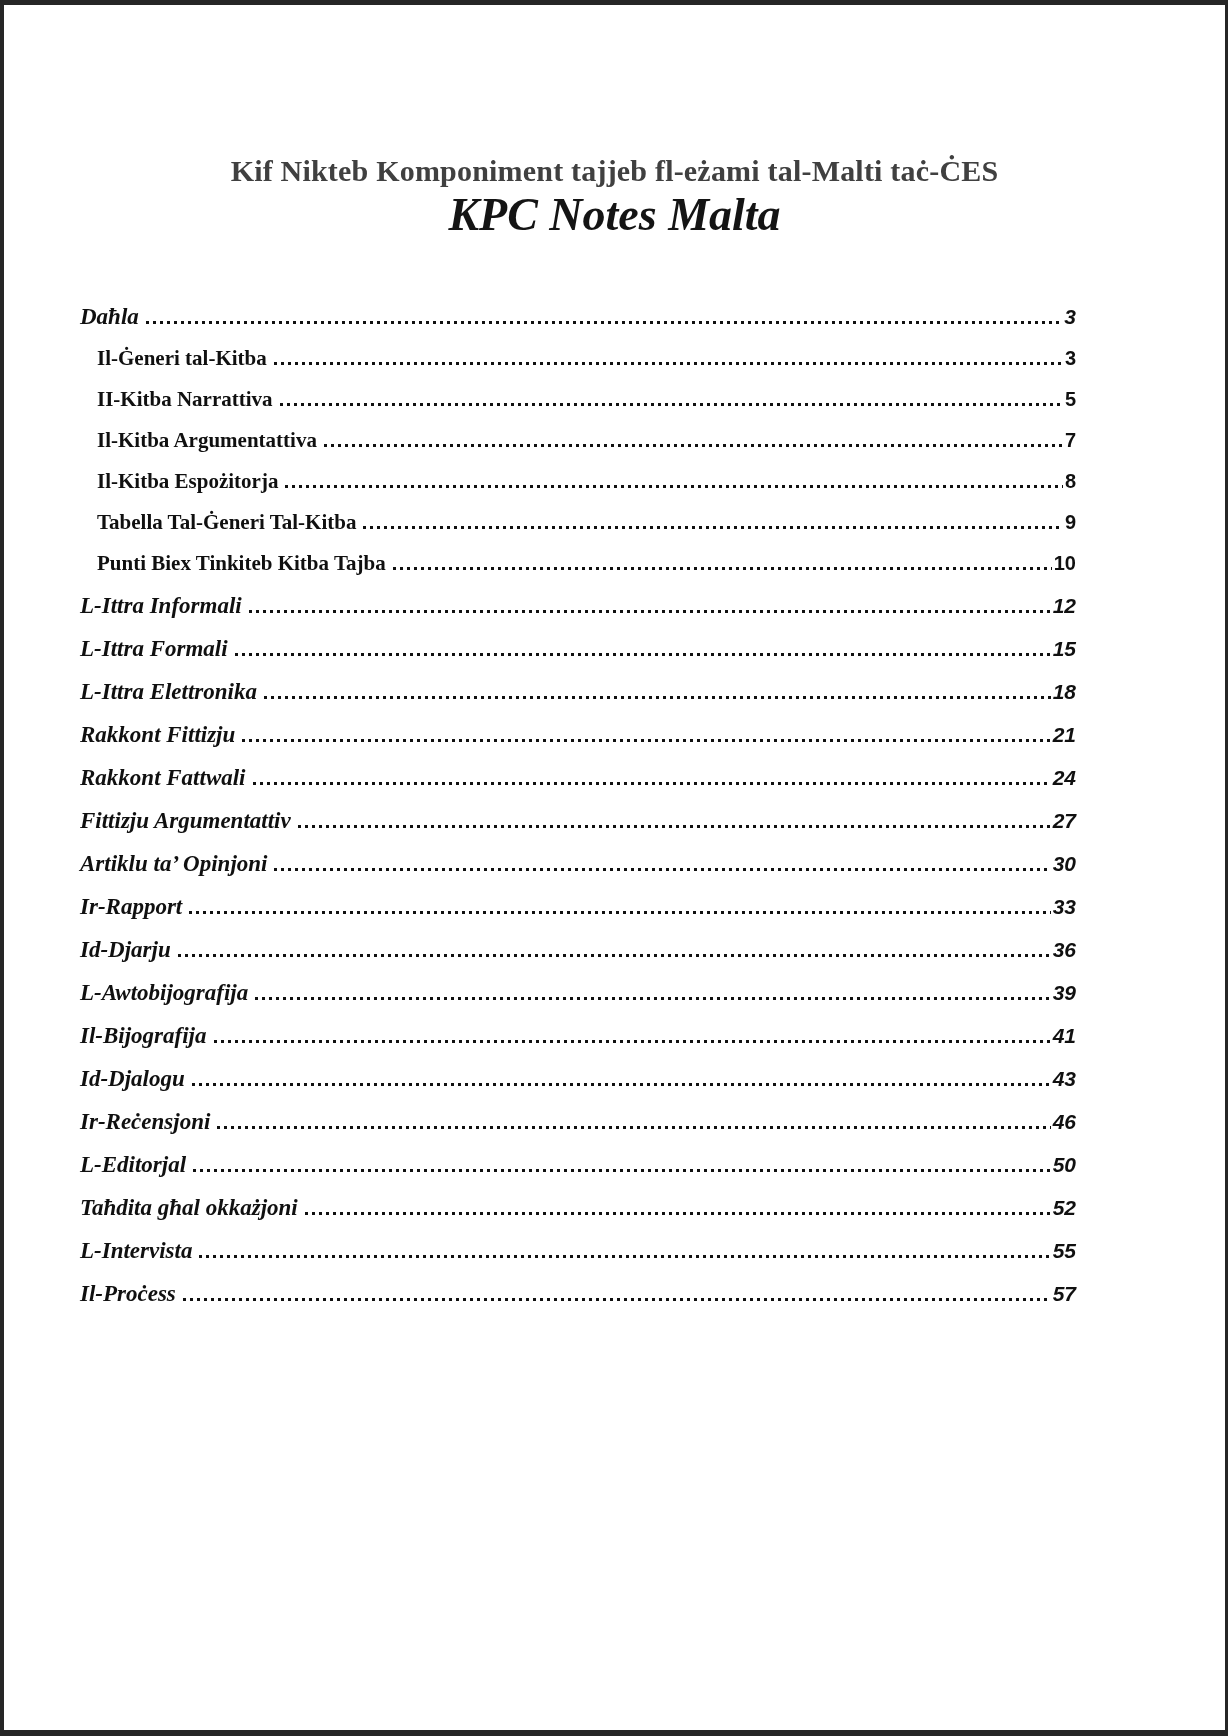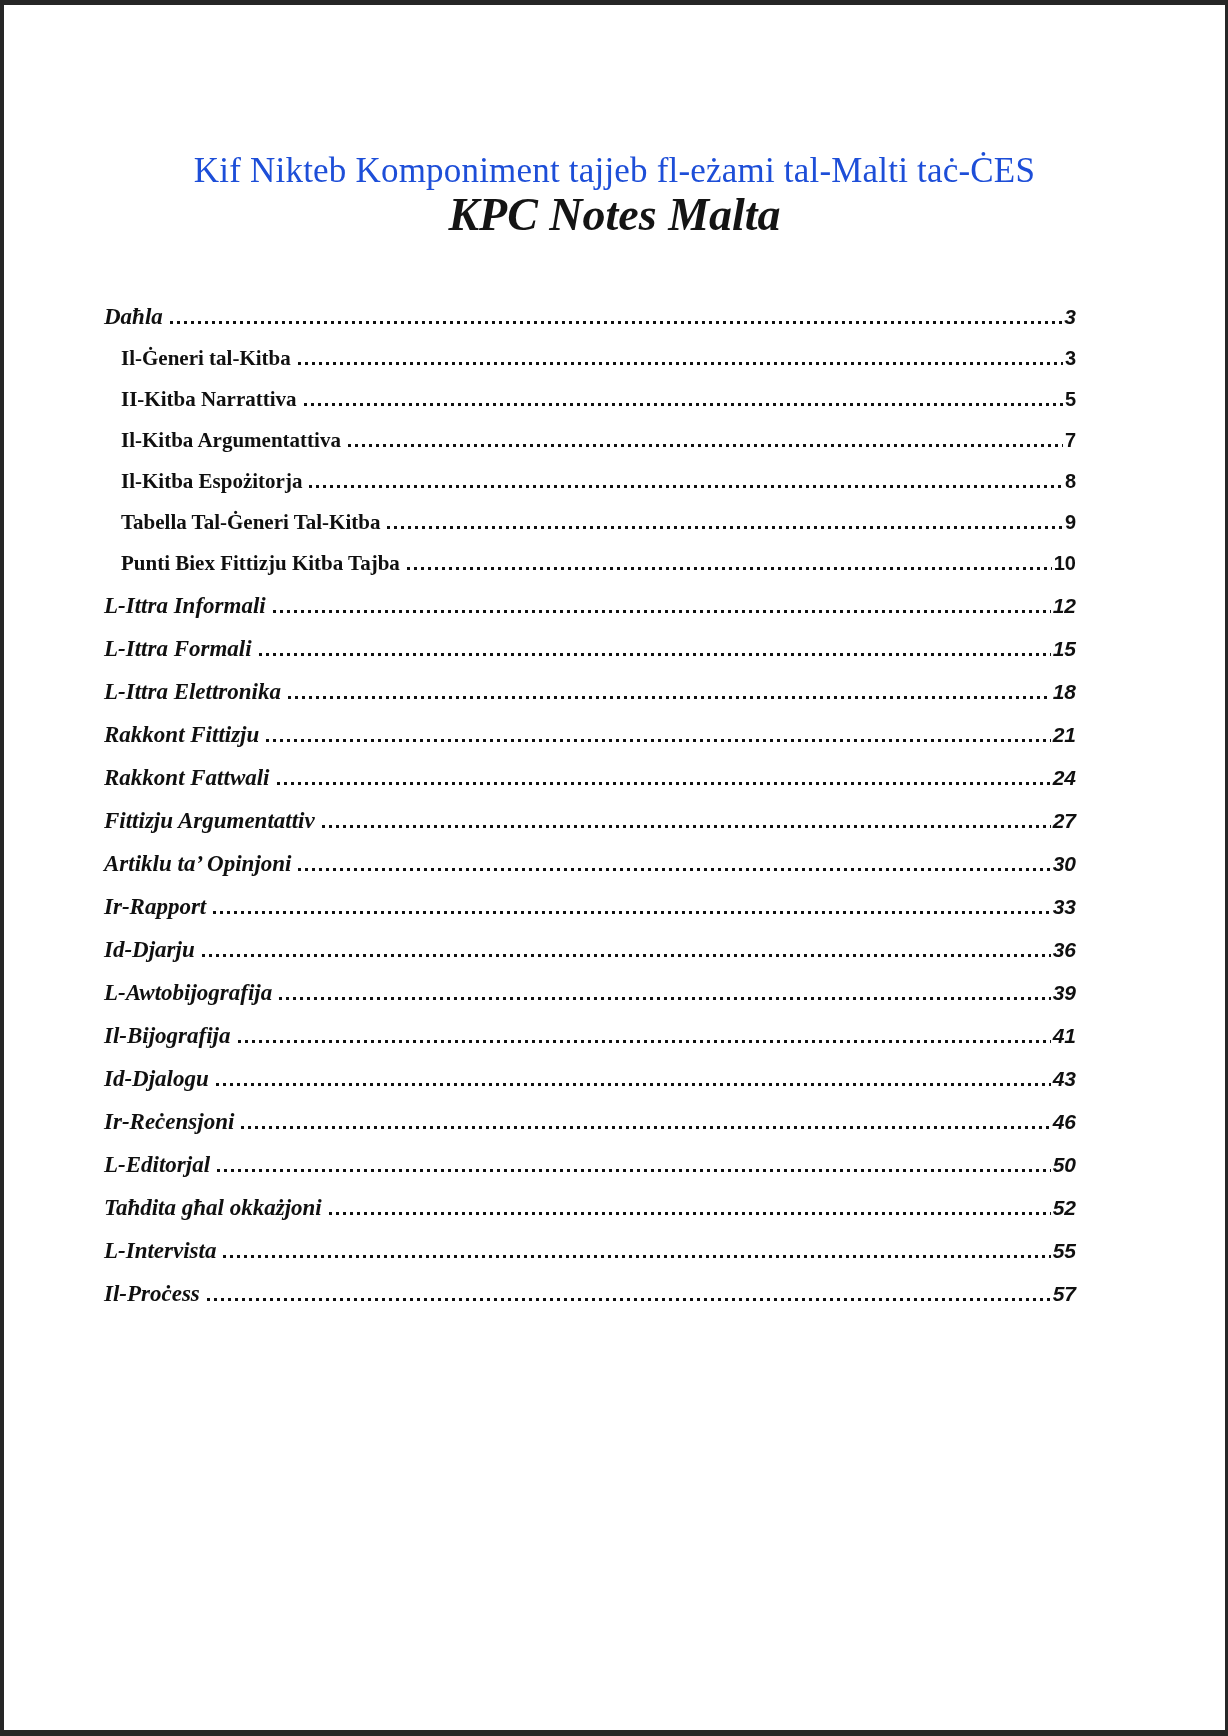--- a/index.html
+++ b/index.html
@@ -18,35 +18,35 @@
     width: 1221px;
     height: 1725px;
     background: #ffffff;
     color: #101010;
   }
   .doc-titles {
     padding-top: 144px;
     text-align: center;
   }
   .doc-title {
-    font-weight: normal;
-    font-size: 35px;
+    font-weight: bold;
+    font-size: 30px;
     line-height: 44px;
-    color: #1d4ed8;
+    color: #404040;
     letter-spacing: 0.2px;
   }
   .doc-subtitle {
     font-weight: bold;
     font-style: italic;
     font-size: 46px;
     line-height: 44px;
     color: #141414;
   }
   .toc {
-    margin: 58px 149px 0 100px;
+    margin: 58px 149px 0 76px;
   }
   .toc-row {
     display: flex;
     align-items: baseline;
   }
   .toc-row.lvl1 {
     height: 43px;
     font-weight: bold;
     font-style: italic;
     font-size: 23px;
@@ -121,21 +121,21 @@
     <span class="toc-label">Il-Kitba Espożitorja</span>
     <span class="toc-leader"></span>
     <span class="toc-page">8</span>
   </div>
       <div class="toc-row lvl2">
     <span class="toc-label">Tabella Tal-Ġeneri Tal-Kitba</span>
     <span class="toc-leader"></span>
     <span class="toc-page">9</span>
   </div>
       <div class="toc-row lvl2">
-    <span class="toc-label">Punti Biex Fittizju Kitba Tajba</span>
+    <span class="toc-label">Punti Biex Tinkiteb Kitba Tajba</span>
     <span class="toc-leader"></span>
     <span class="toc-page">10</span>
   </div>
       <div class="toc-row lvl1">
     <span class="toc-label">L-Ittra Informali</span>
     <span class="toc-leader"></span>
     <span class="toc-page">12</span>
   </div>
       <div class="toc-row lvl1">
     <span class="toc-label">L-Ittra Formali</span>

